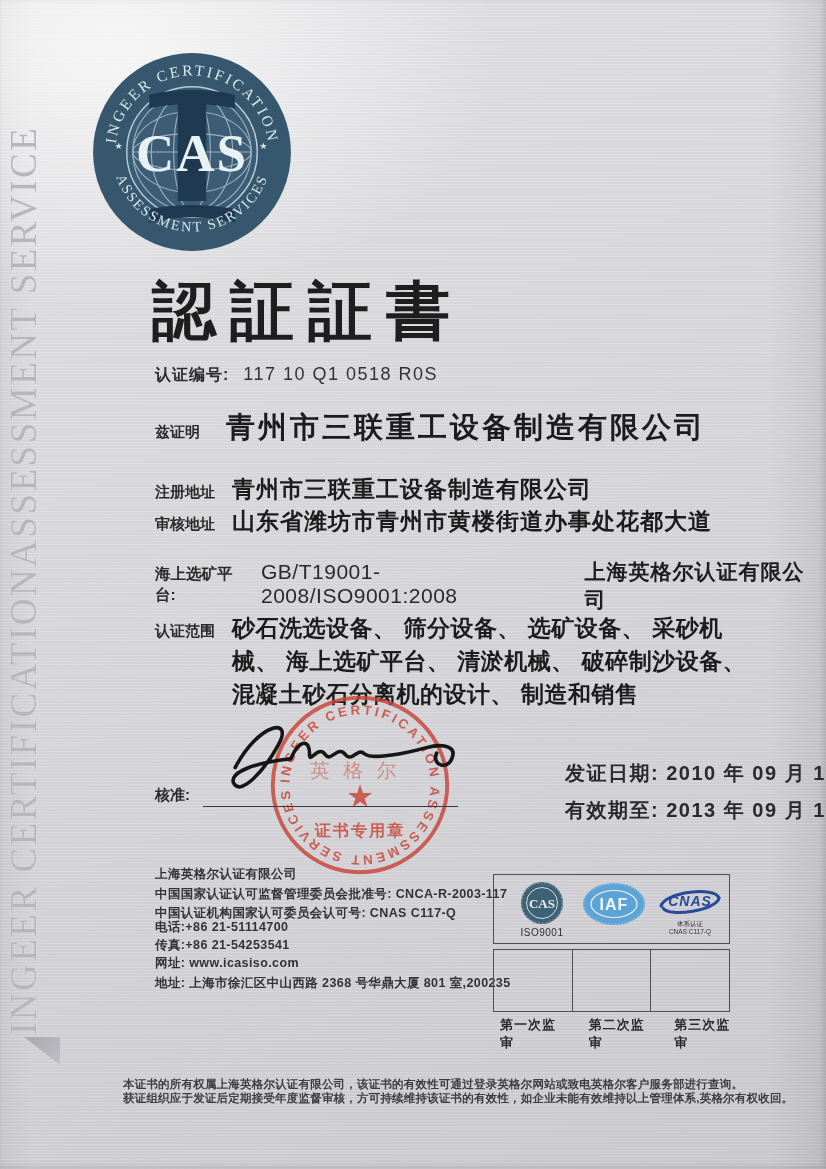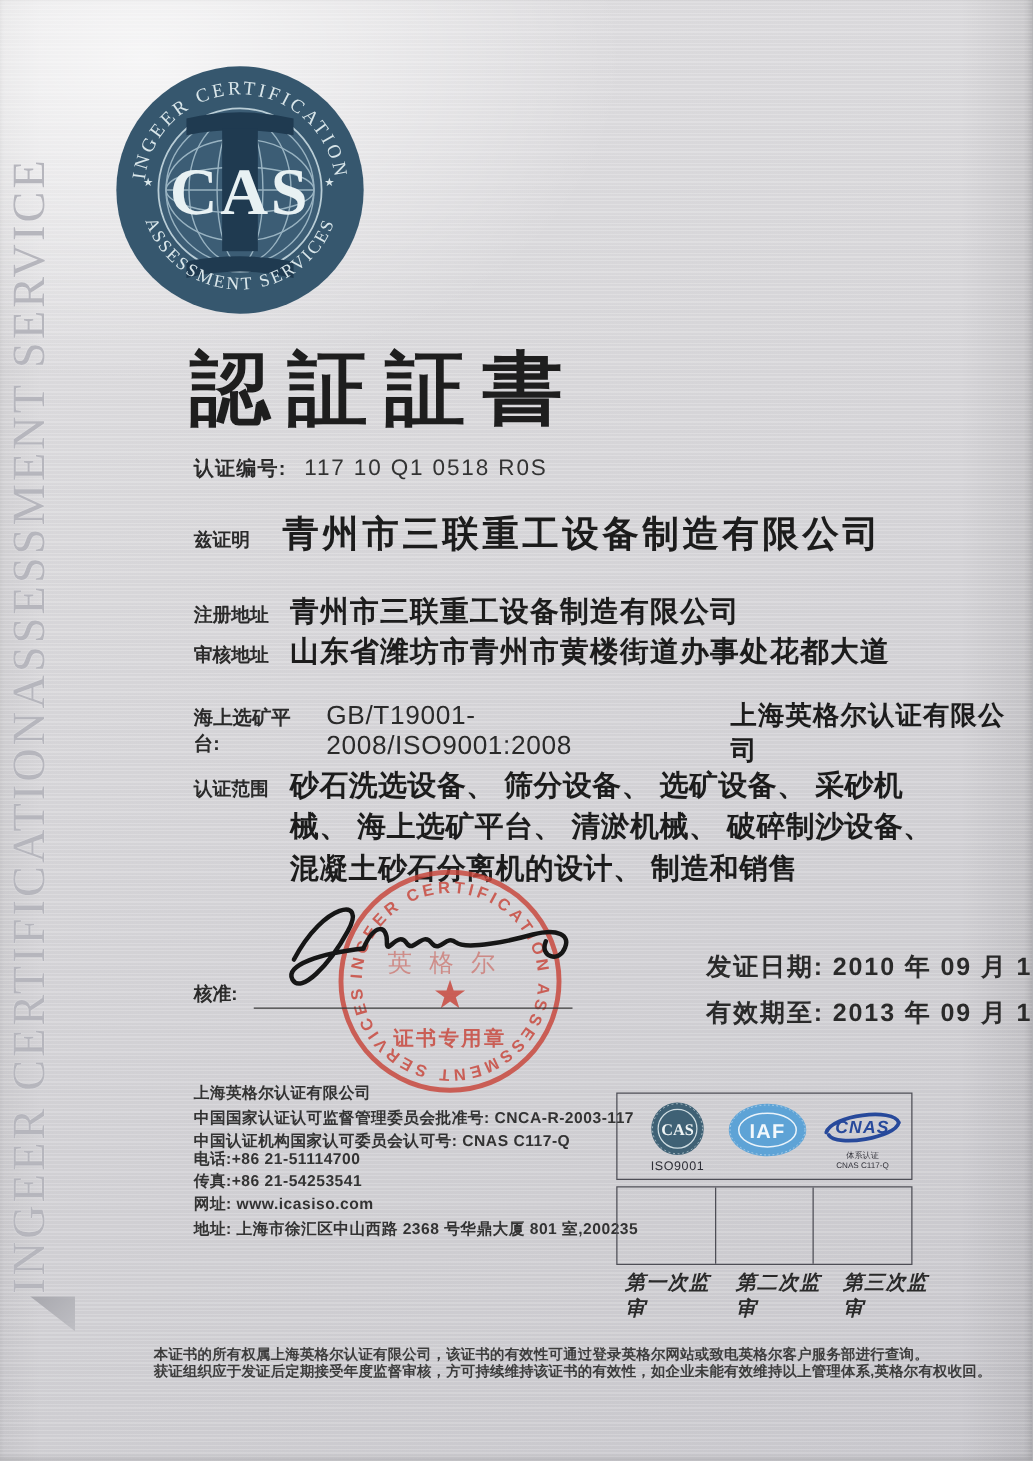--- a/index.html
+++ b/index.html
@@ -69,21 +69,21 @@
   .iss-web  { left:155px; top:955px; }
   .iss-addr { left:155px; top:975px; }
   .badge-box { position:absolute; left:493px; top:874px; width:237px; height:70px;
     border:1.2px solid #4e4e56; }
   .badge-svg { position:absolute; left:493px; top:874px; width:237px; height:70px; }
   .monitor-table { position:absolute; left:493px; top:949px; width:237px; height:63px;
     border:1.2px solid #4e4e56; display:flex; }
   .monitor-cell { flex:1; border-right:1.2px solid #4e4e56; }
   .monitor-cell:last-child { border-right:none; }
   .monitor-labels { position:absolute; left:493px; top:1016px; width:250px; display:flex; }
-  .monitor-labels span { font-size:16px; font-weight:bold; letter-spacing:1px; color:#2a2a2a;font-style:italic; }
+  .monitor-labels span { font-size:13px; font-weight:bold; letter-spacing:1px; color:#2a2a2a; }
   .monitor-labels span:nth-child(1){ margin-left:7px; }
   .monitor-labels span:nth-child(2){ margin-left:20px; }
   .monitor-labels span:nth-child(3){ margin-left:17px; }
   .footer { position:absolute; left:123px; top:1077px; width:672px;
     font-size:11.5px; font-weight:600; line-height:14px; color:#3d3d3d; letter-spacing:.2px; }
 </style>
 </head>
 <body>
 
 <div class="page">

